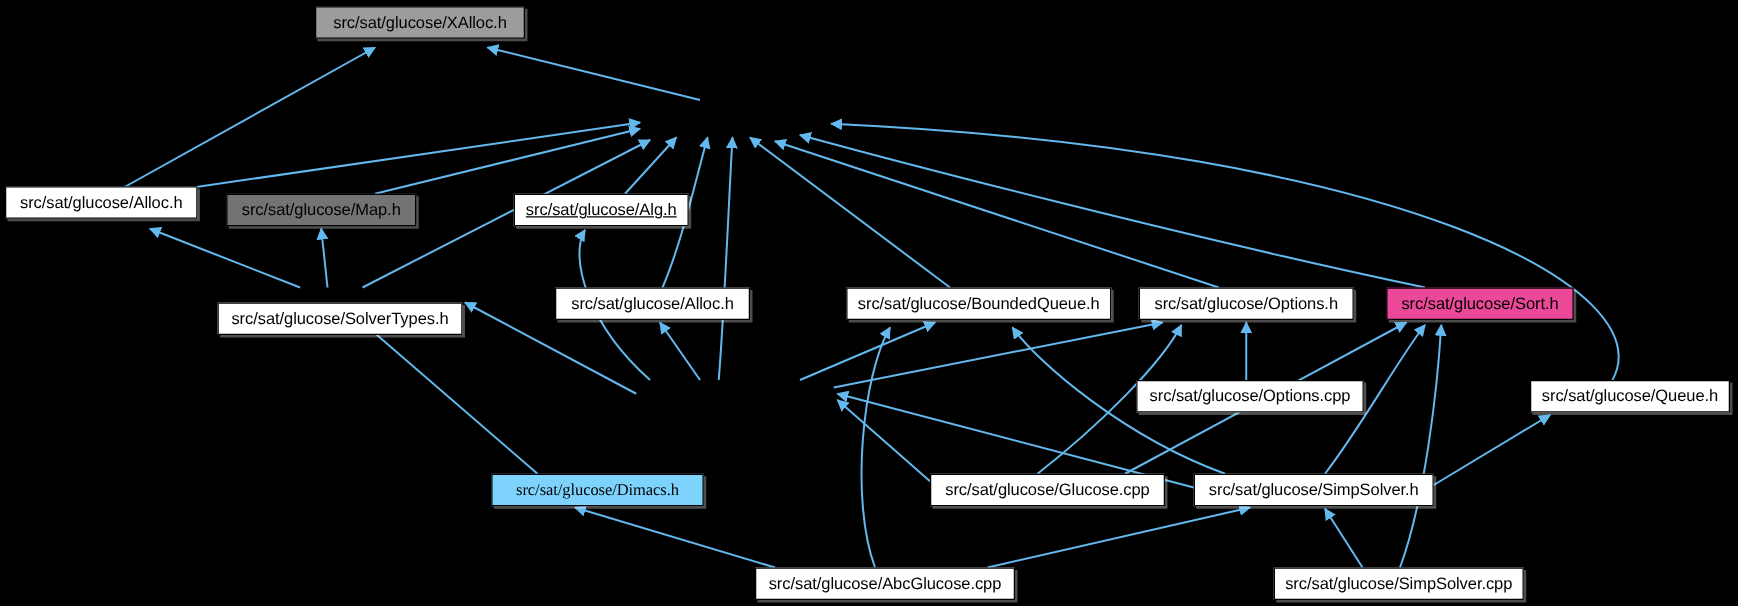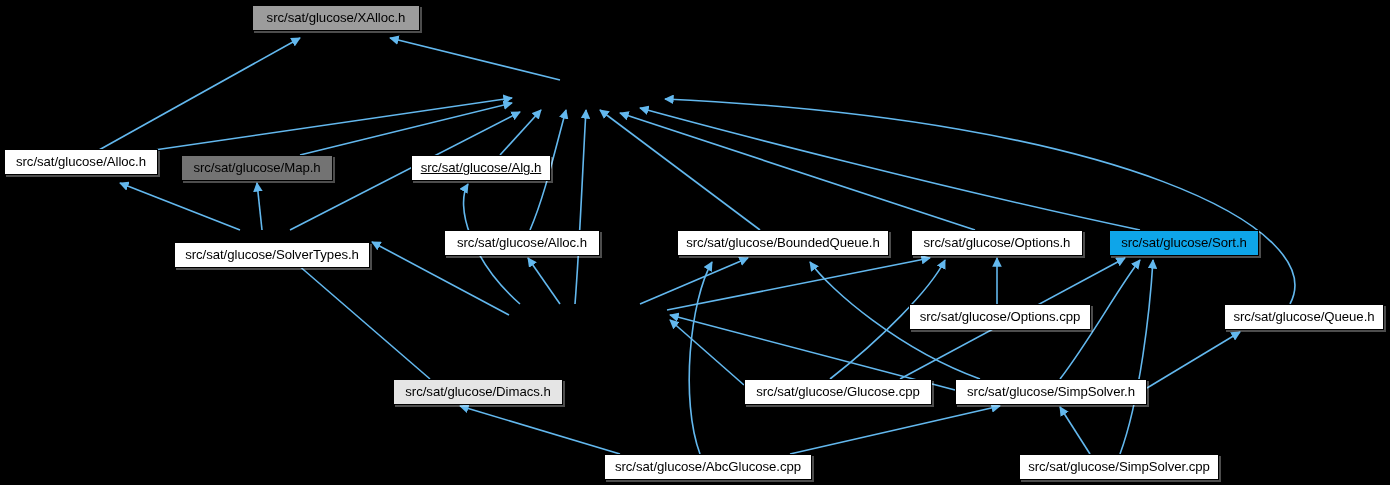--- a/index.html
+++ b/index.html
@@ -108,30 +108,30 @@
     </div>
     <div class="node" style="left: 444px; top: 230px; width: 156px; background: rgb(255, 255, 255); border-color: rgb(0, 0, 0);">
       <span class="node-label">src/sat/glucose/Alloc.h</span>
     </div>
     <div class="node" style="left: 677px; top: 230px; width: 212px; background: rgb(255, 255, 255); border-color: rgb(0, 0, 0);">
       <span class="node-label">src/sat/glucose/BoundedQueue.h</span>
     </div>
     <div class="node" style="left: 911px; top: 230px; width: 172px; background: rgb(255, 255, 255); border-color: rgb(0, 0, 0);">
       <span class="node-label">src/sat/glucose/Options.h</span>
     </div>
-    <div class="node" style="left: 1109px; top: 230px; width: 150px; background: #0ea5e9; border-color: rgb(0, 0, 0); justify-content: center;">
+    <div class="node" style="left: 1109px; top: 230px; width: 150px; background: #ec4899; border-color: rgb(0, 0, 0); justify-content: center;">
       <span class="node-label">src/sat/glucose/Sort.h</span>
     </div>
     <div class="node" style="left: 909px; top: 304px; width: 182px; background: rgb(255, 255, 255); border-color: rgb(0, 0, 0);">
       <span class="node-label">src/sat/glucose/Options.cpp</span>
     </div>
     <div class="node" style="left: 1224px; top: 304px; width: 160px; background: rgb(255, 255, 255); border-color: rgb(0, 0, 0);">
       <span class="node-label">src/sat/glucose/Queue.h</span>
     </div>
-    <div class="node" style="left: 393px; top: 379px; width: 170px; background: #e5e5e5; border-color: rgb(0, 0, 0);">
+    <div class="node" style="left: 393px; top: 379px; width: 170px; background: #7dd3fc; border-color: rgb(0, 0, 0); font-family: Liberation Serif, serif;">
       <span class="node-label">src/sat/glucose/Dimacs.h</span>
     </div>
     <div class="node" style="left: 744px; top: 379px; width: 188px; background: rgb(255, 255, 255); border-color: rgb(0, 0, 0);">
       <span class="node-label">src/sat/glucose/Glucose.cpp</span>
     </div>
     <div class="node" style="left: 955px; top: 379px; width: 192px; background: rgb(255, 255, 255); border-color: rgb(0, 0, 0);">
       <span class="node-label">src/sat/glucose/SimpSolver.h</span>
     </div>
     <div class="node" style="left: 604px; top: 454px; width: 208px; background: rgb(255, 255, 255); border-color: rgb(0, 0, 0);">
       <span class="node-label">src/sat/glucose/AbcGlucose.cpp</span>

